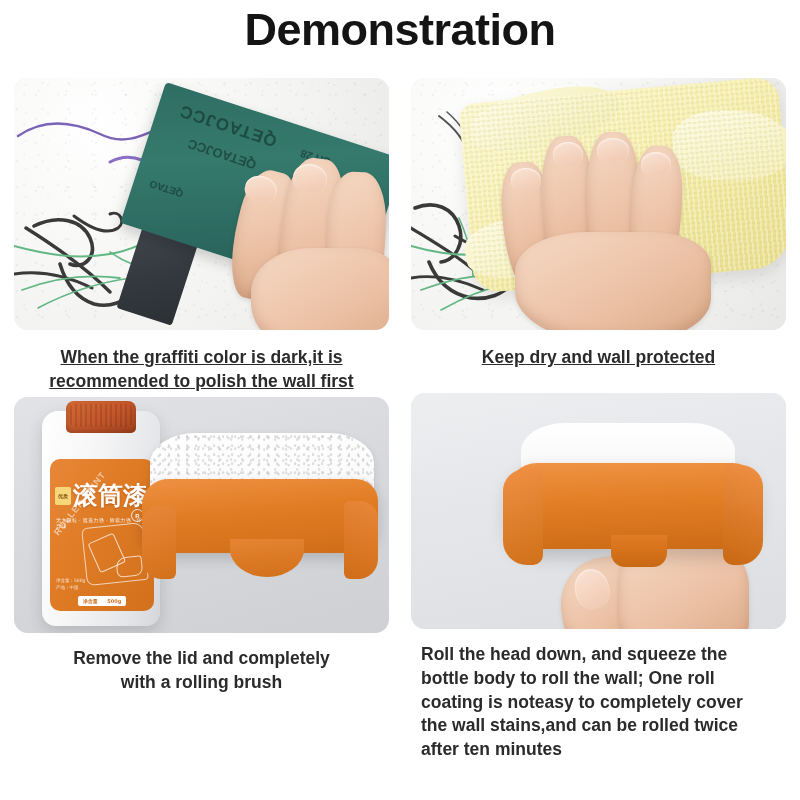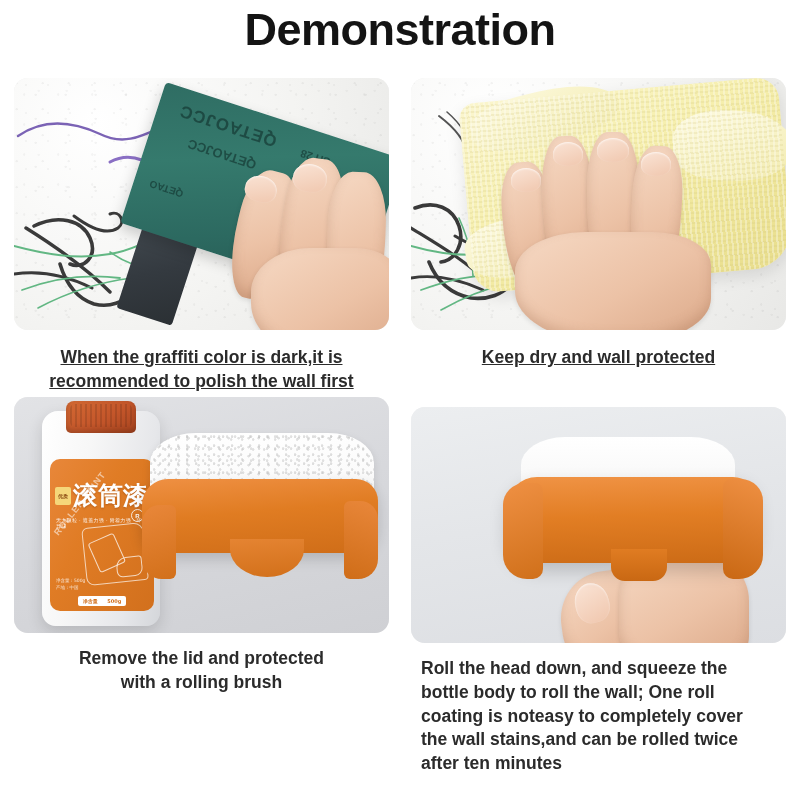--- a/index.html
+++ b/index.html
@@ -439,25 +439,25 @@
         <div class="roller-wrap">
           <div class="roller-sleeve"></div>
           <div class="roller-frame">
             <div class="roller-ear-l"></div>
             <div class="roller-ear-r"></div>
           </div>
           <div class="roller-hub"></div>
         </div>
       </div>
 
-      <div class="caption">Remove the lid and protected
+      <div class="caption">Remove the lid and completely
 with a rolling brush</div>
     </div>
 
-    <div class="cell" style="margin-top:14px;">
+    <div class="cell" style="">
       <div class="photo small">
         <div class="p4-wall"></div>
 
         <div style="position:absolute; left:150px; top:120px; width:200px; height:140px;">
           <div class="finger skin-a" style="left:0px; top:44px; width:92px; height:96px; border-radius:50% 34% 20% 40%; transform:rotate(-8deg);"></div>
           <div class="nail" style="left:14px; top:56px; width:34px; height:40px; transform:rotate(-14deg);"></div>
           <div class="finger skin-a" style="left:58px; top:22px; width:130px; height:118px; border-radius:40% 44% 26% 30%;"></div>
         </div>
 
         <div class="p4-roller">

